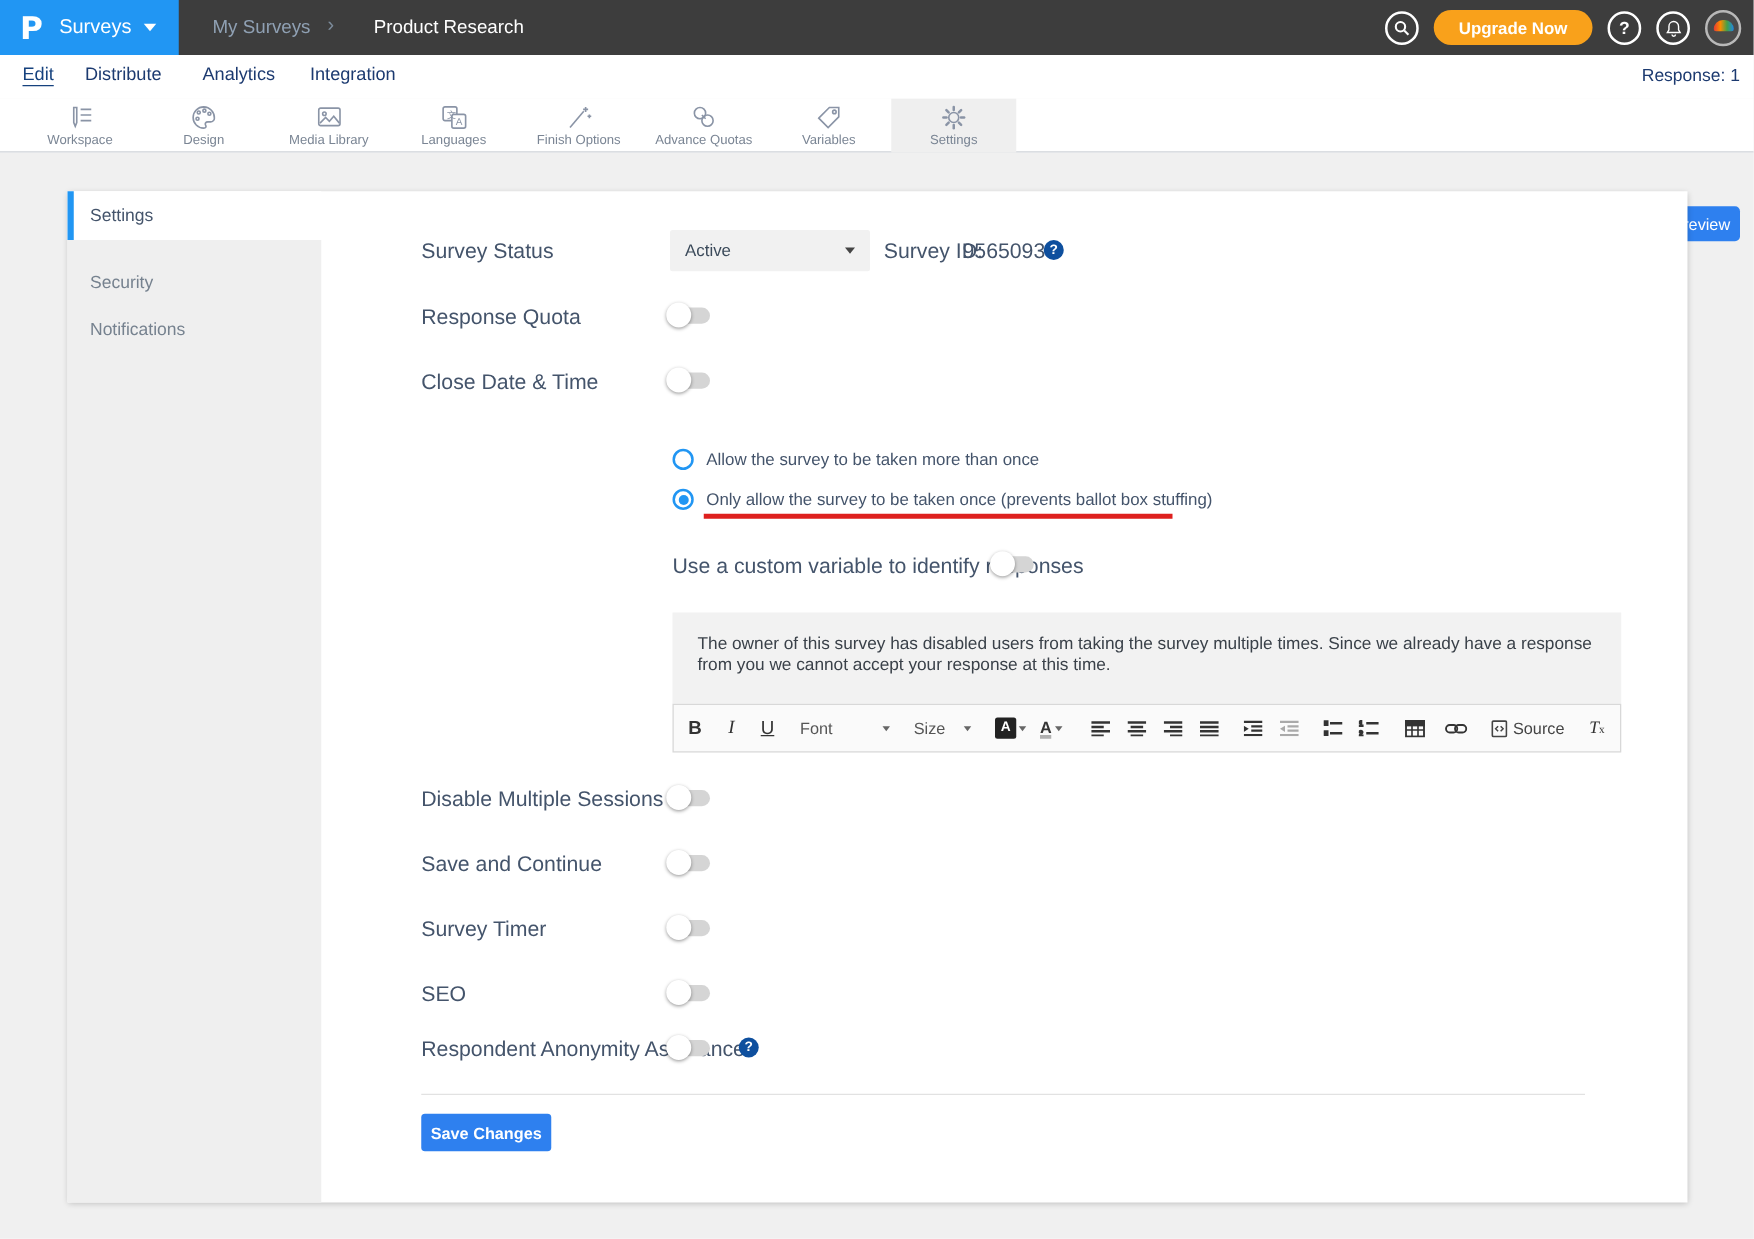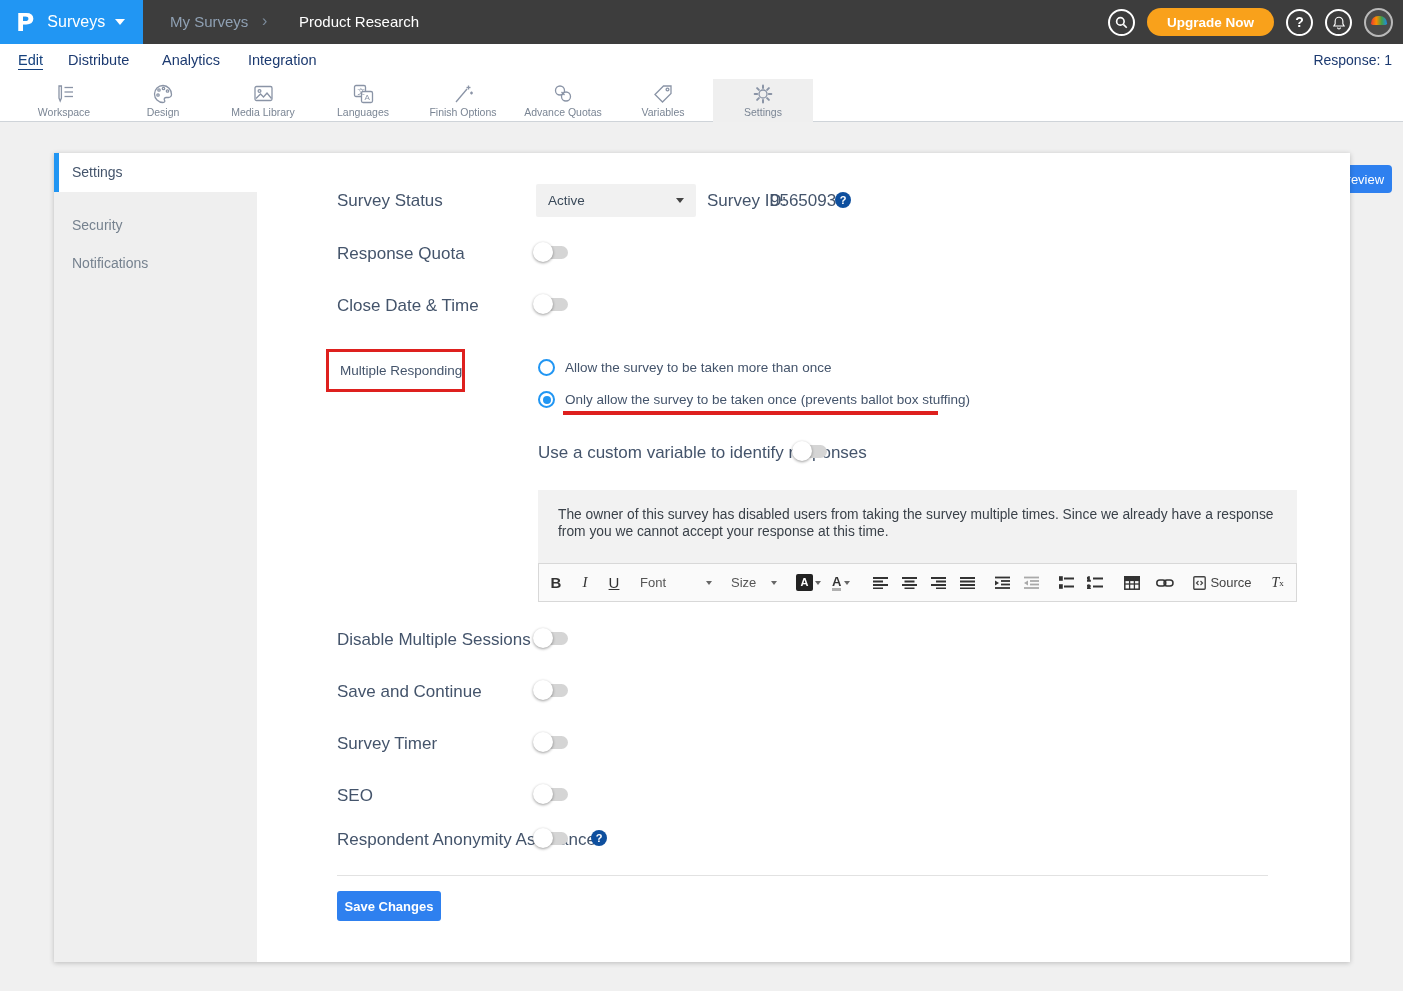--- a/index.html
+++ b/index.html
@@ -235,23 +235,20 @@
   <span class="flabel" style="left:283px; top:91px;">Response Quota</span>
   <div class="toggle" style="left:482px; top:93px;">
       <div class="knob"></div>
     </div>
 
   <span class="flabel" style="left:283px; top:143px;">Close Date &amp; Time</span>
   <div class="toggle" style="left:482px; top:145px;">
       <div class="knob"></div>
     </div>
 
-  <div class="red-box">
-    <span class="flabel-in">Multiple Responding</span>
-  </div>
   <span class="radio" style="left:484px; top:206px;"></span>
   <span class="radio-label" style="left:511px; top:207px;">Allow the survey to be taken more than once</span>
   <span class="radio checked" style="left:484px; top:238px;"></span>
   <span class="radio-label" style="left:511px; top:239px;">Only allow the survey to be taken once (prevents ballot box stuffing)</span>
   <div class="red-underline"></div>
 
   <span class="flabel" style="left:484px; top:290px;">Use a custom variable to identify responses</span>
   <div class="toggle" style="left:741px; top:292px;">
       <div class="knob"></div>
     </div>

